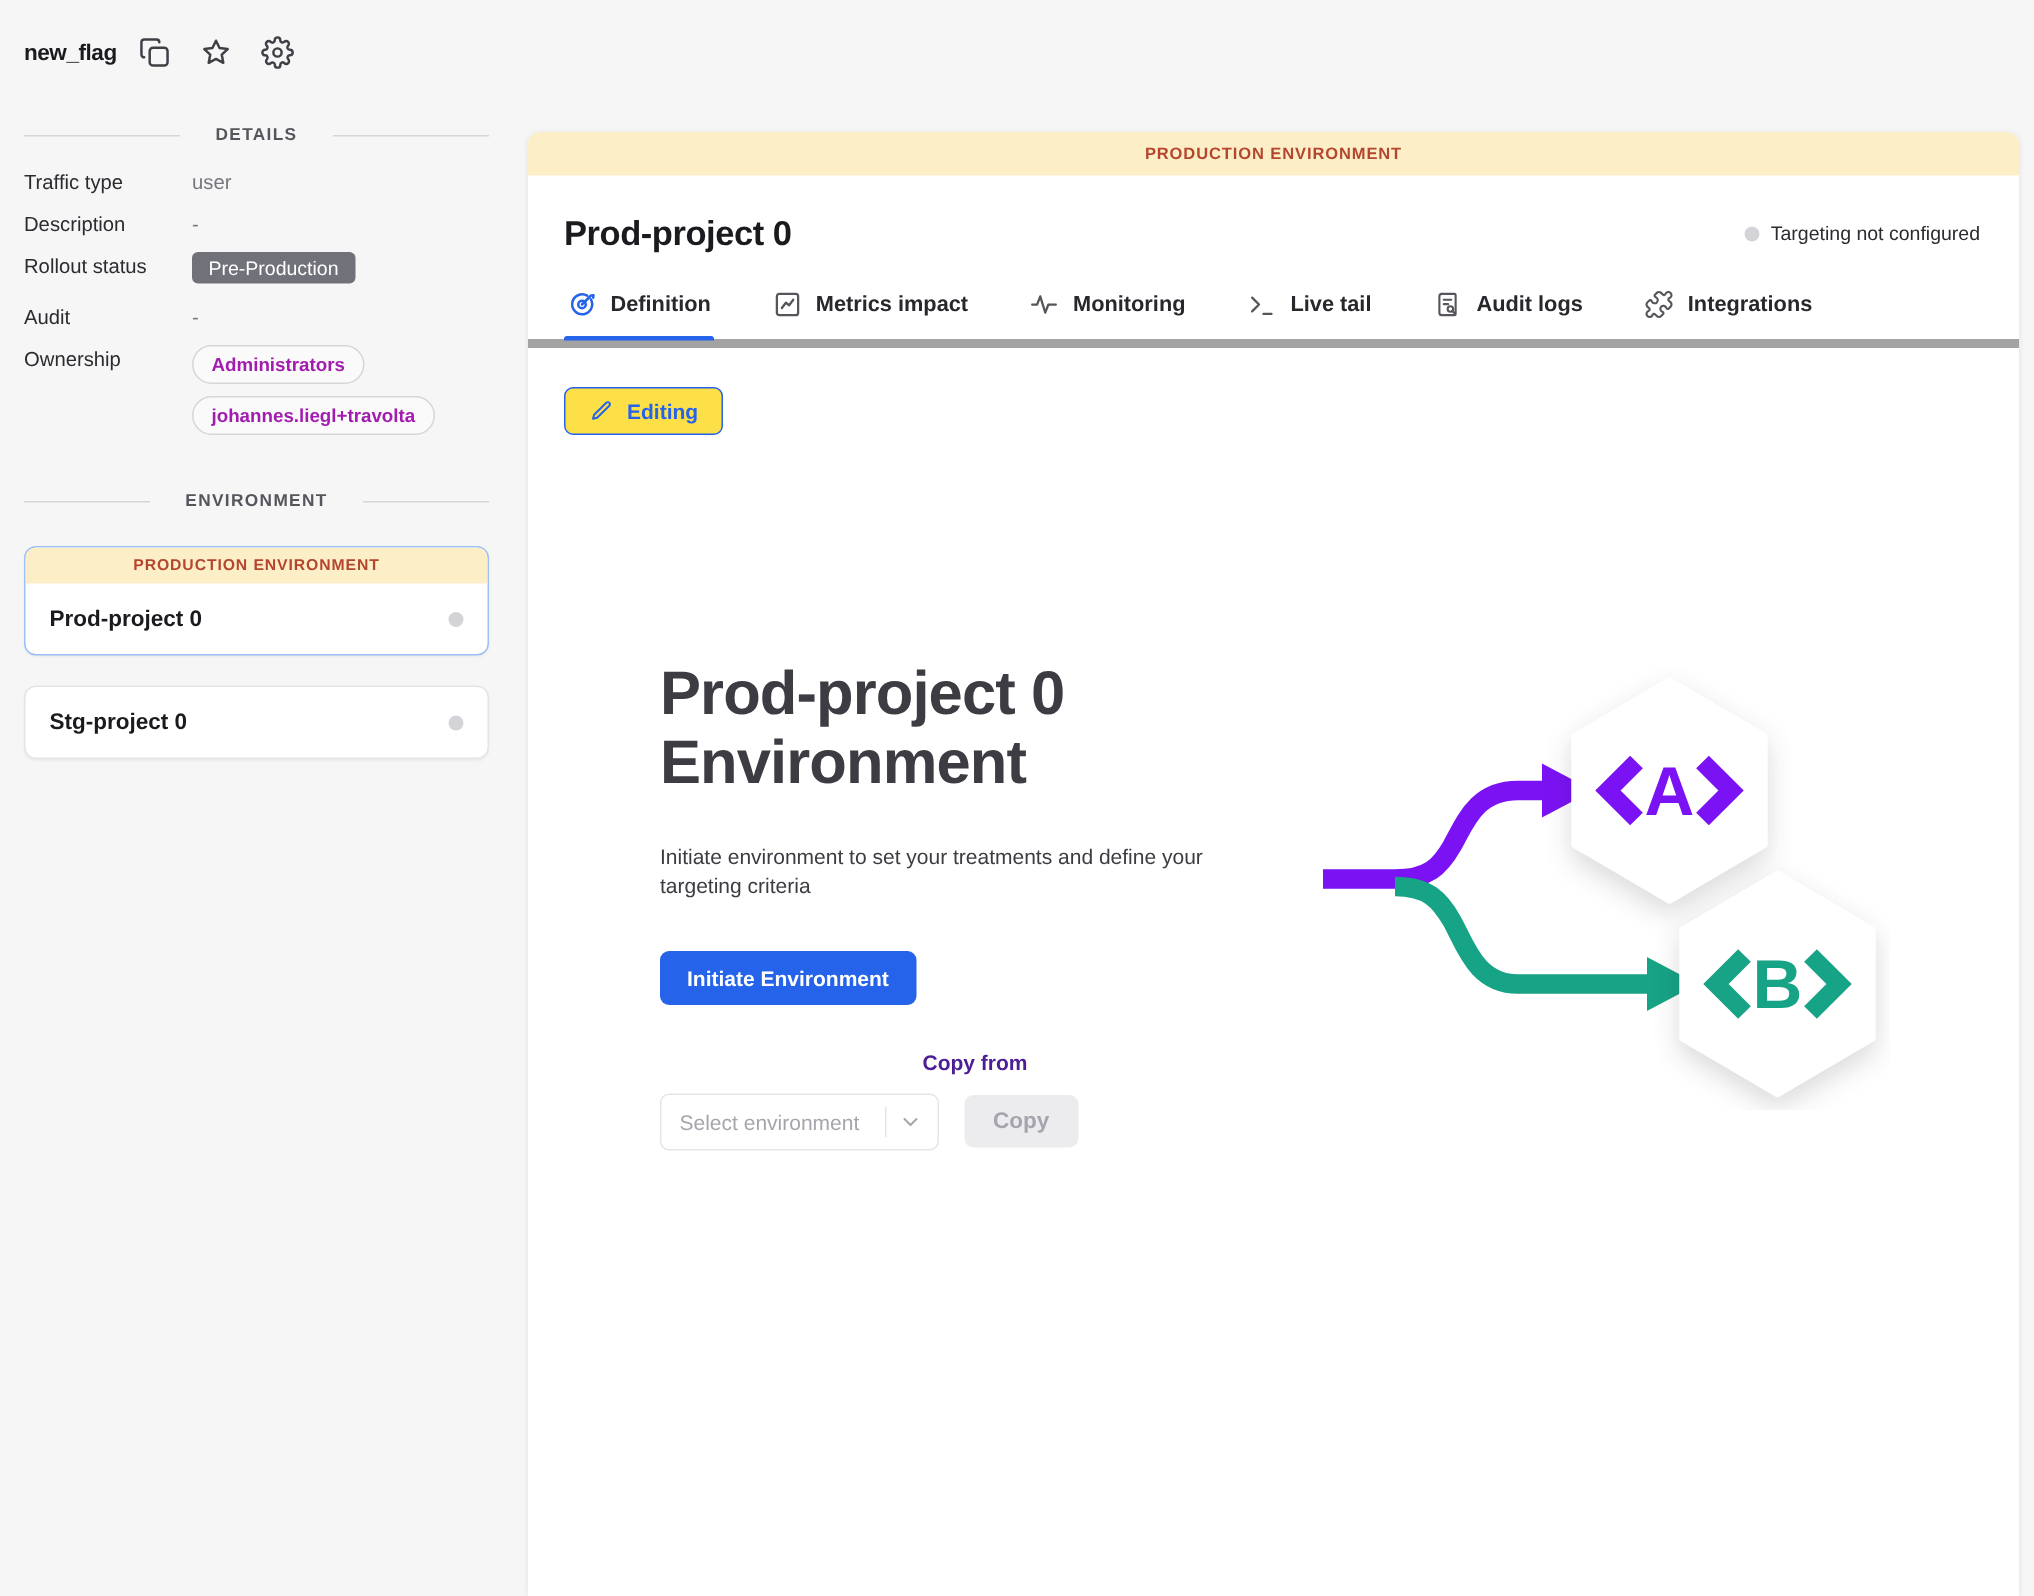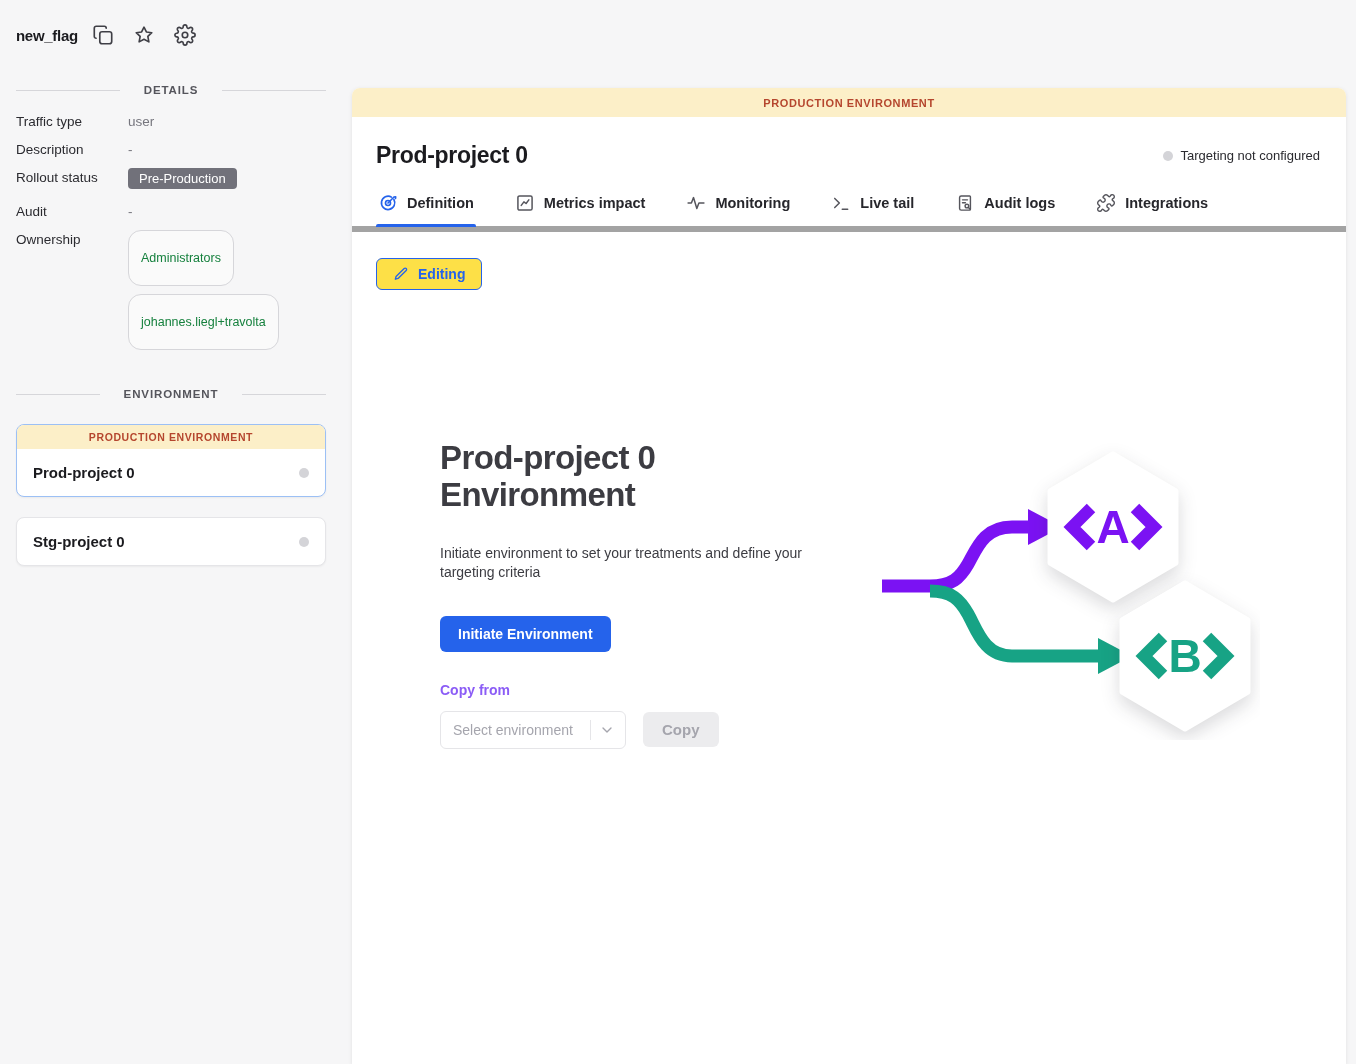--- a/index.html
+++ b/index.html
@@ -26,22 +26,22 @@
   .section-heading .line { flex:1; height:1px; background:#d6d6da; }
   .section-heading .txt { font-size:11.5px; font-weight:700; letter-spacing:0.9px; color:#55555c; }
   .env-heading { margin-top:38px; margin-bottom:24px; }
 
   .detail-row { display:flex; align-items:flex-start; margin-bottom:11px; font-size:13.5px; }
   .detail-label { width:112px; flex:0 0 112px; color:#2b2b30; padding-top:2px; }
   .detail-value { color:#76767e; padding-top:2px; }
   .badge { display:inline-block; background:var(--badge-bg,#71717a); color:#fff; font-size:13px;
            padding:3px 11px; border-radius:4px; }
   .pill-col { display:flex; flex-direction:column; gap:8px; align-items:flex-start; }
-  .pill { background:#fafafa; border:1px solid #d6d6da; border-radius:13px; padding:20px 12px;
-          font-size:12.5px; color:#15803d; }
+  .pill { background:#fafafa; border:1px solid #d6d6da; border-radius:13px; padding:5px 12px;
+          font-size:12.5px; color:#a21caf;font-weight:bold; }
 
   .env-card { border-radius:8px; background:#fff; border:1px solid #e5e5e8; overflow:hidden;
               margin-bottom:20px; box-shadow:0 1px 2px rgba(0,0,0,0.05); cursor:pointer; }
   .env-card.selected { border-color:#9cc0f5; }
   .env-banner { background:var(--banner-bg,#fcefc8); color:var(--banner-text,#b5462e);
                 font-size:10.5px; font-weight:700; letter-spacing:0.6px; text-align:center; padding:6px 0; }
   .env-body { padding:15px 16px; display:flex; justify-content:space-between; align-items:center; }
   .env-name { font-size:15px; font-weight:700; color:#1b1b1f; }
   .gray-dot { width:10px; height:10px; border-radius:50%; background:var(--status-dot,#d4d4d8); flex:0 0 auto; }
 
@@ -64,26 +64,26 @@
                        background:var(--accent,#2563eb); border-radius:2px 2px 0 0; }
 
   .editing-btn { margin:26px 0 0 24px; align-self:flex-start; display:inline-flex; align-items:center; gap:9px;
                  background:#fde047; border:1px solid var(--accent,#2563eb); color:var(--accent,#2563eb);
                  border-radius:6px; padding:7px 16px; font-size:14px; font-weight:700; cursor:pointer;
                  font-family:inherit; }
   .editing-btn svg { width:16px; height:16px; }
 
   .empty-state { display:flex; margin-top:150px; padding-left:88px; }
   .es-text { width:420px; flex:0 0 420px; }
-  .es-heading { font-size:33px; line-height:1.12; font-weight:700; color:#3c3c42; letter-spacing:-0.6px;
+  .es-heading { font-size:41px; line-height:1.12; font-weight:700; color:#3c3c42; letter-spacing:-0.6px;
                 max-width:340px; }
   .es-desc { margin-top:30px; font-size:14px; line-height:1.35; color:#3c3c42; max-width:362px; }
   .primary-btn { margin-top:34px; background:var(--accent,#2563eb); color:#fff; border:none; border-radius:6px;
                  padding:10px 18px; font-size:14px; font-weight:700; cursor:pointer; font-family:inherit; }
-  .copy-from-label { margin-top:30px; font-size:14px; font-weight:700; color:#8b5cf6; }
+  .copy-from-label { margin-top:30px; font-size:14px; font-weight:700; color:#4c1d95;text-align:center; }
   .select-row { margin-top:13px; display:flex; align-items:center; gap:17px; }
   .select-box { width:186px; height:38px; border:1px solid #e5e5e8; border-radius:6px; background:#fff;
                 display:flex; align-items:center; padding:0 10px 0 12px; cursor:pointer; }
   .select-box .ph { flex:1; font-size:14px; color:#a5a5ad; }
   .select-box .vdiv { width:1px; height:20px; background:#e5e5e8; margin:0 8px 0 4px; }
   .select-box svg { width:16px; height:16px; color:#a5a5ad; }
   .copy-btn { background:#ececee; color:#a5a5ad; border:none; border-radius:6px; padding:9px 19px;
               font-size:15px; font-weight:700; cursor:default; font-family:inherit; }
 
   .illustration { margin-left:10px; margin-top:0; }

